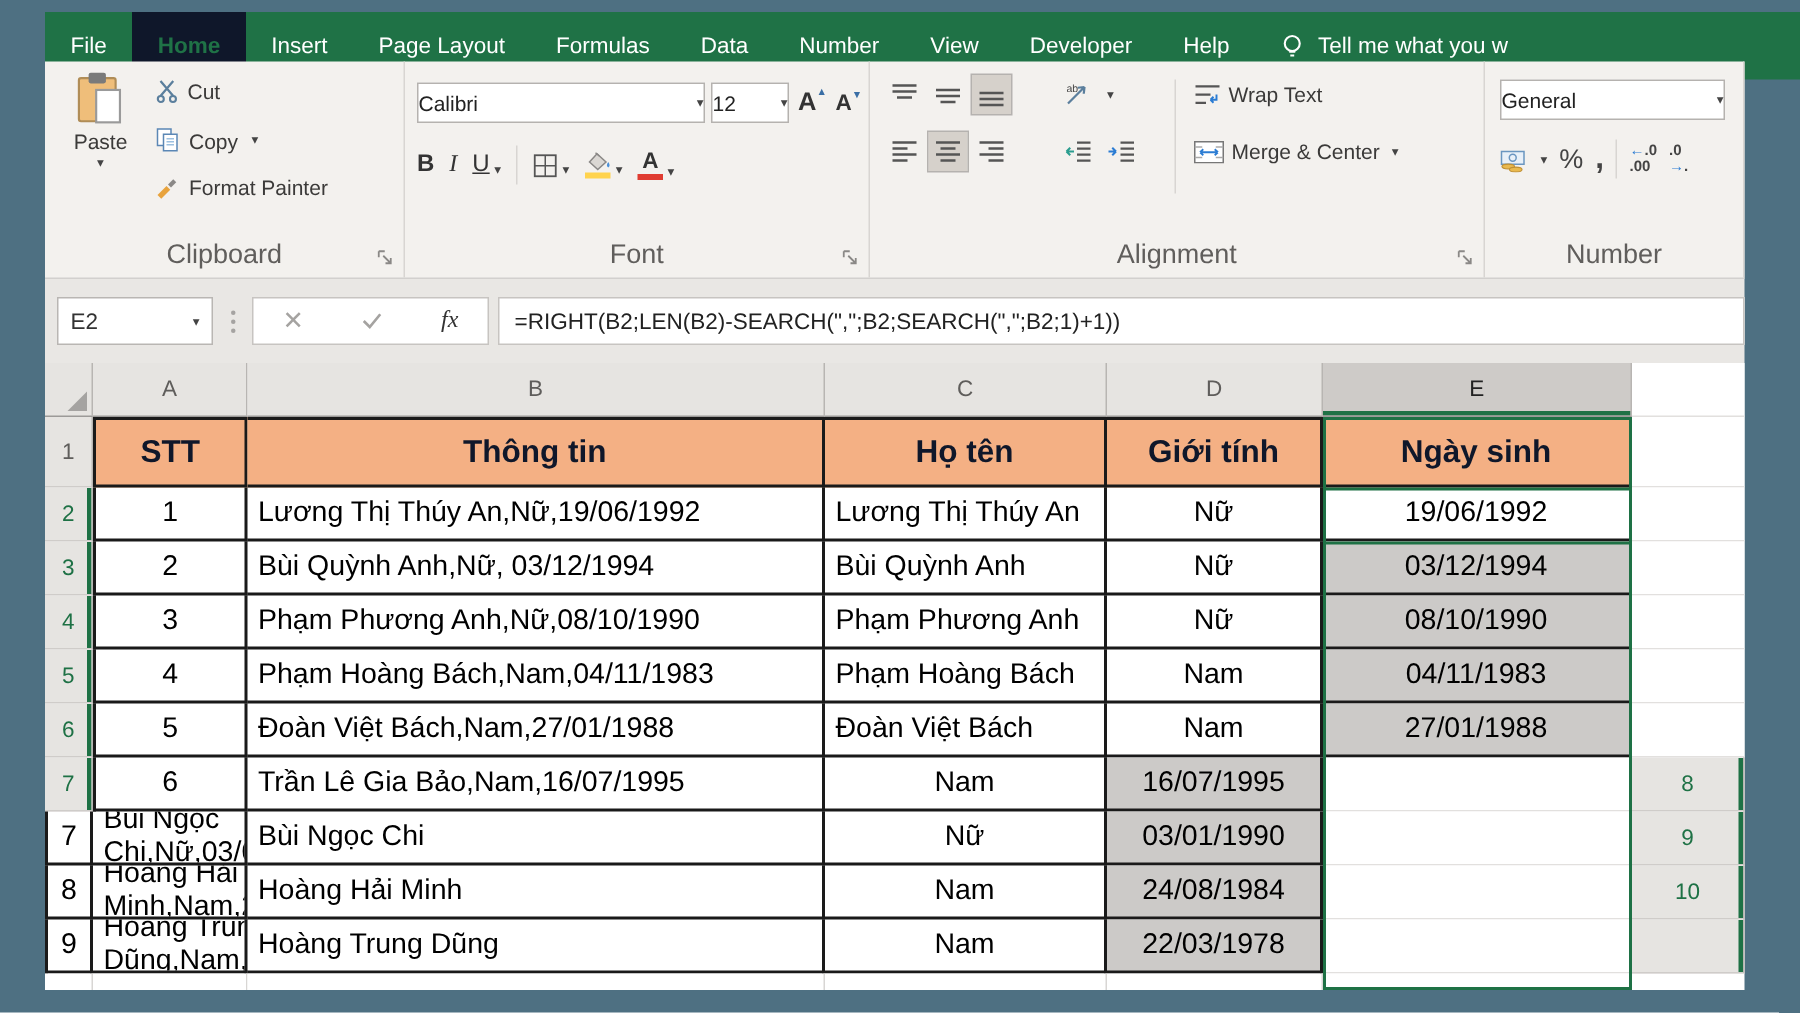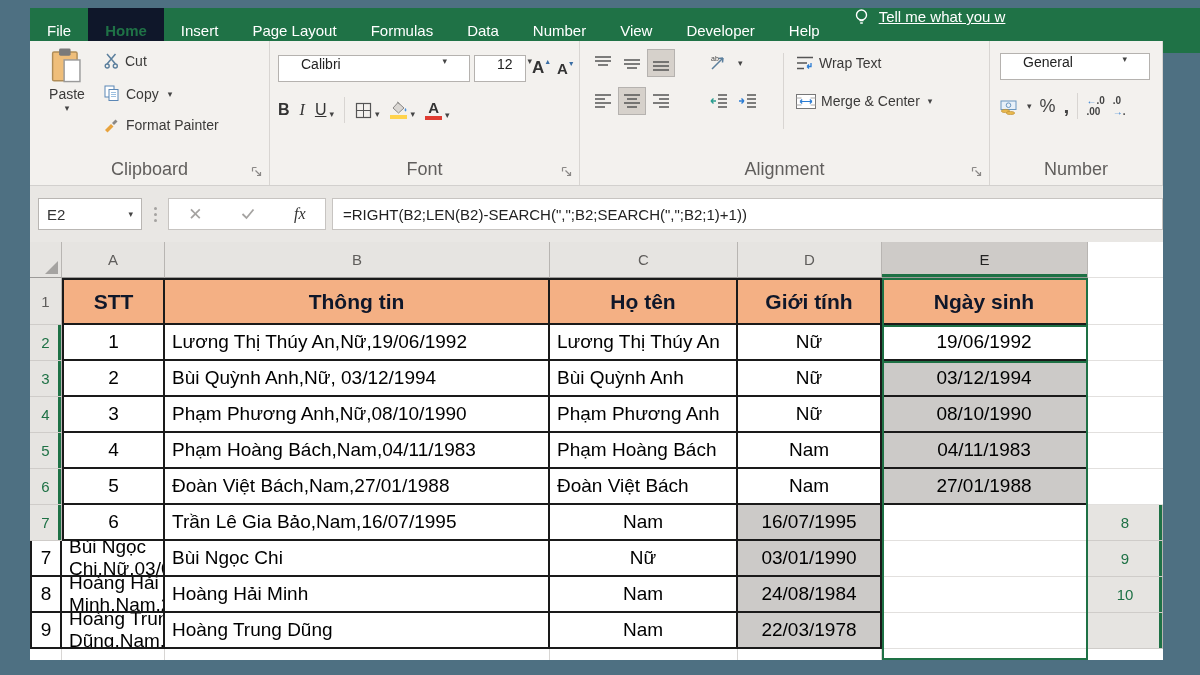--- a/index.html
+++ b/index.html
@@ -6,35 +6,35 @@
   html,body { width:1200px; height:675px; }
   body {
     background:#4e7082; position:relative; overflow:hidden;
     font-family:"Liberation Sans","DejaVu Sans",sans-serif;
   }
   
   #tabbar { position:absolute; left:30px; top:8px; right:0; height:45px;
     background:#1f7246; display:flex; align-items:stretch; color:#fff; font-size:15px; }
   .tab { padding:0 17px; display:flex; align-items:center; white-space:nowrap; cursor:pointer; }
   .tab.active { background:#0f172a; color:#1f7246; font-weight:bold; }
-  .tellme { display:flex; gap:9px; padding-left:16px; white-space:nowrap; overflow:hidden; flex:1;text-decoration:underline; }
+  .tellme { display:flex; align-items:center; gap:9px; padding-left:16px; white-space:nowrap; overflow:hidden; flex:1; }
   
   #ribbon { position:absolute; left:30px; top:41px; width:1133px; height:145px;
     background:#f3f1ee; border-bottom:1px solid #d2d0ce; font-size:14px; color:#3b3a39; }
   .group { position:absolute; top:0; bottom:0; border-right:1px solid #d8d5d2; overflow:hidden; }
   .g-clip { left:0; width:240px; } .g-font { left:240px; width:310px; }
   .g-align { left:550px; width:410px; } .g-num { left:960px; width:173px; }
   .glabel { position:absolute; bottom:5px; left:0; right:0; text-align:center; font-size:18px; color:#605e5c; }
   .launcher { position:absolute; right:6px; bottom:7px; width:12px; height:12px; cursor:pointer; }
   .dd { font-size:9px; color:#444; margin-left:3px; }
   .paste-btn { position:absolute; left:8px; top:6px; width:58px; height:100px; text-align:center; cursor:pointer; }
   .paste-btn .dd { display:block; margin:1px 0 0 0; }
   .cliprow { position:absolute; left:74px; display:flex; align-items:center; gap:6px; cursor:pointer; white-space:nowrap;justify-content:center; }
-  .selbox { background:#fff; border:1px solid #b5b2af; height:27px; display:flex; align-items:flex-start;
-    padding:0 22px; font-size:14px; color:#222; position:absolute; cursor:pointer;gap:15px; }
+  .selbox { background:#fff; border:1px solid #b5b2af; height:27px; display:flex; align-items:center;
+    padding:0 0; font-size:14px; color:#222; position:absolute; cursor:pointer;gap:15px; }
   .selbox .dd { margin-left:auto; }
   .fontbtns { position:absolute; left:8px; top:56px; display:flex; align-items:center; gap:10px; }
   .fb { font-size:16px; color:#333; cursor:pointer; display:flex; align-items:flex-end; }
   .bold { font-weight:bold; } .ital { font-style:italic; font-family:"Liberation Serif",serif; }
   .undl { text-decoration:underline; }
   .vsep { width:1px; background:#d8d5d2; height:26px; }
   .stack { display:flex; flex-direction:column; align-items:center; line-height:1; cursor:pointer; }
   .abar { width:17px; height:4px; margin-top:1px; }
   .agrow { position:absolute; font-size:17px; font-weight:bold; color:#333; cursor:pointer; }
   .agrow .tri { font-size:7px; color:#3a6ea5; vertical-align:top; }

